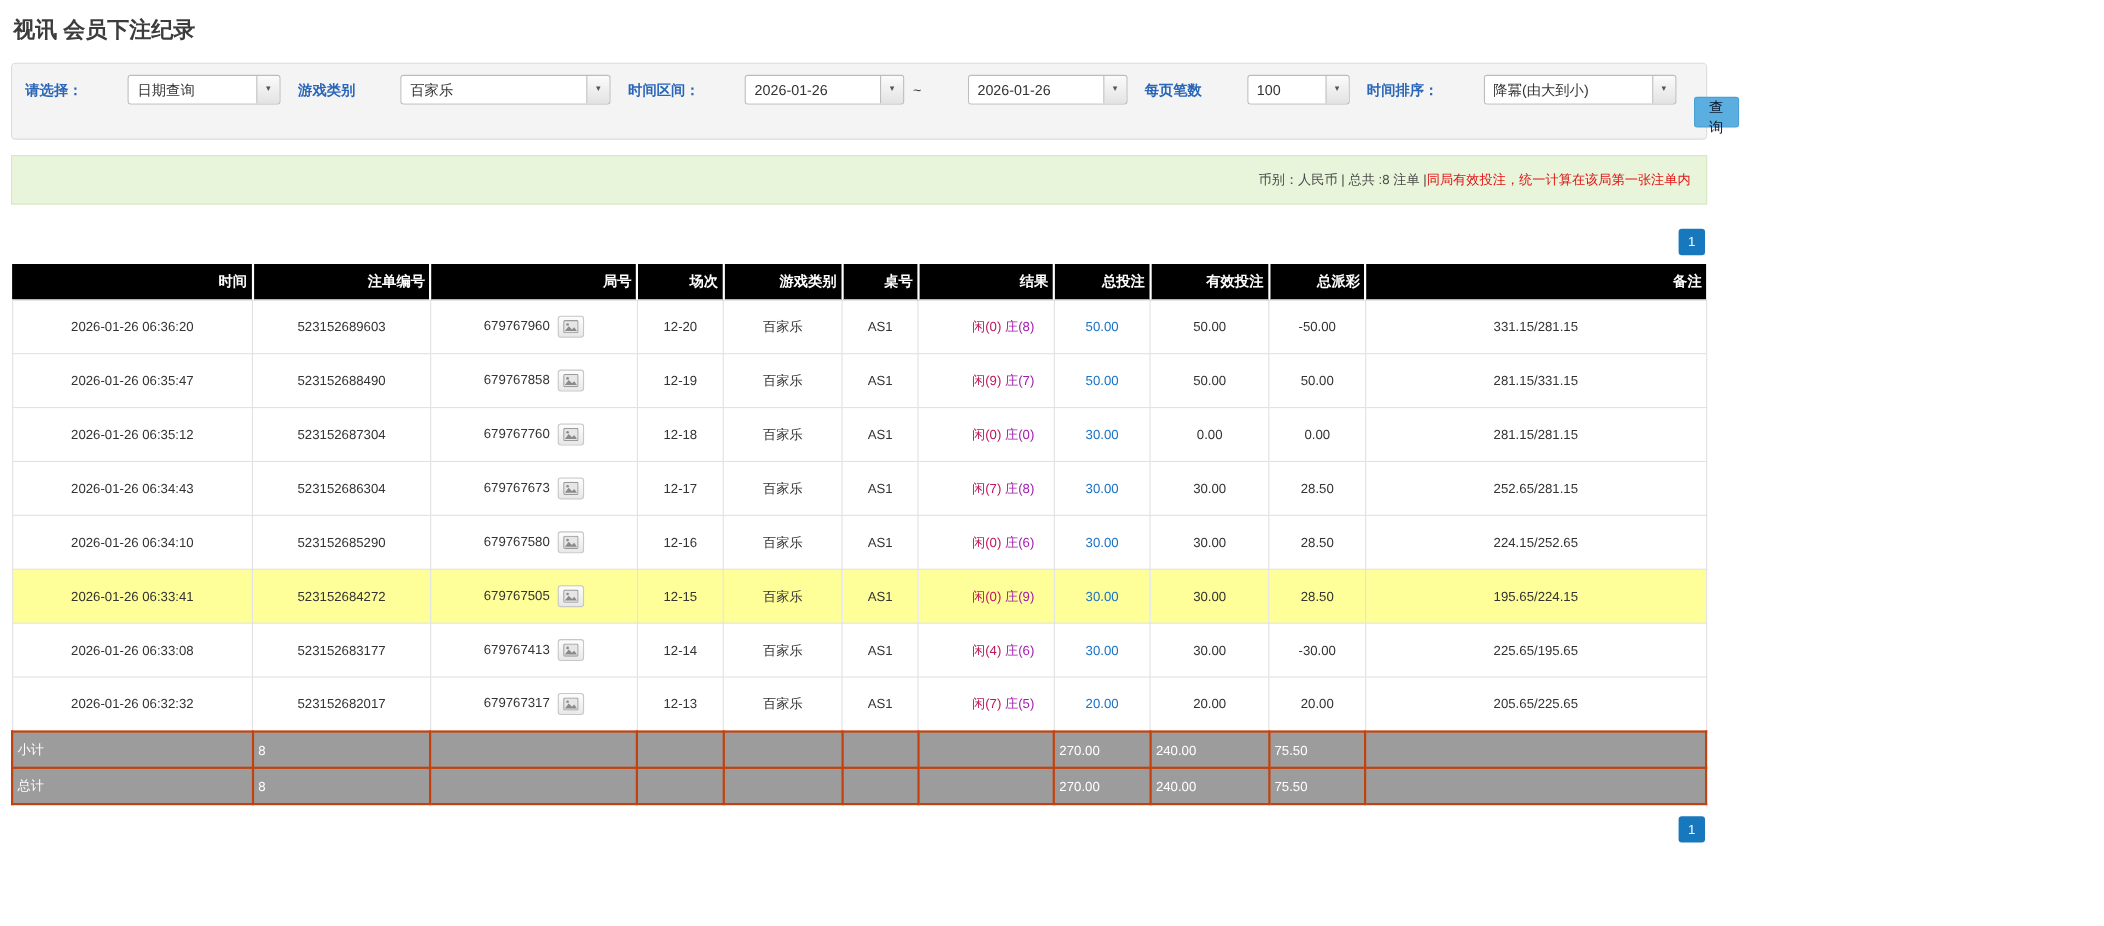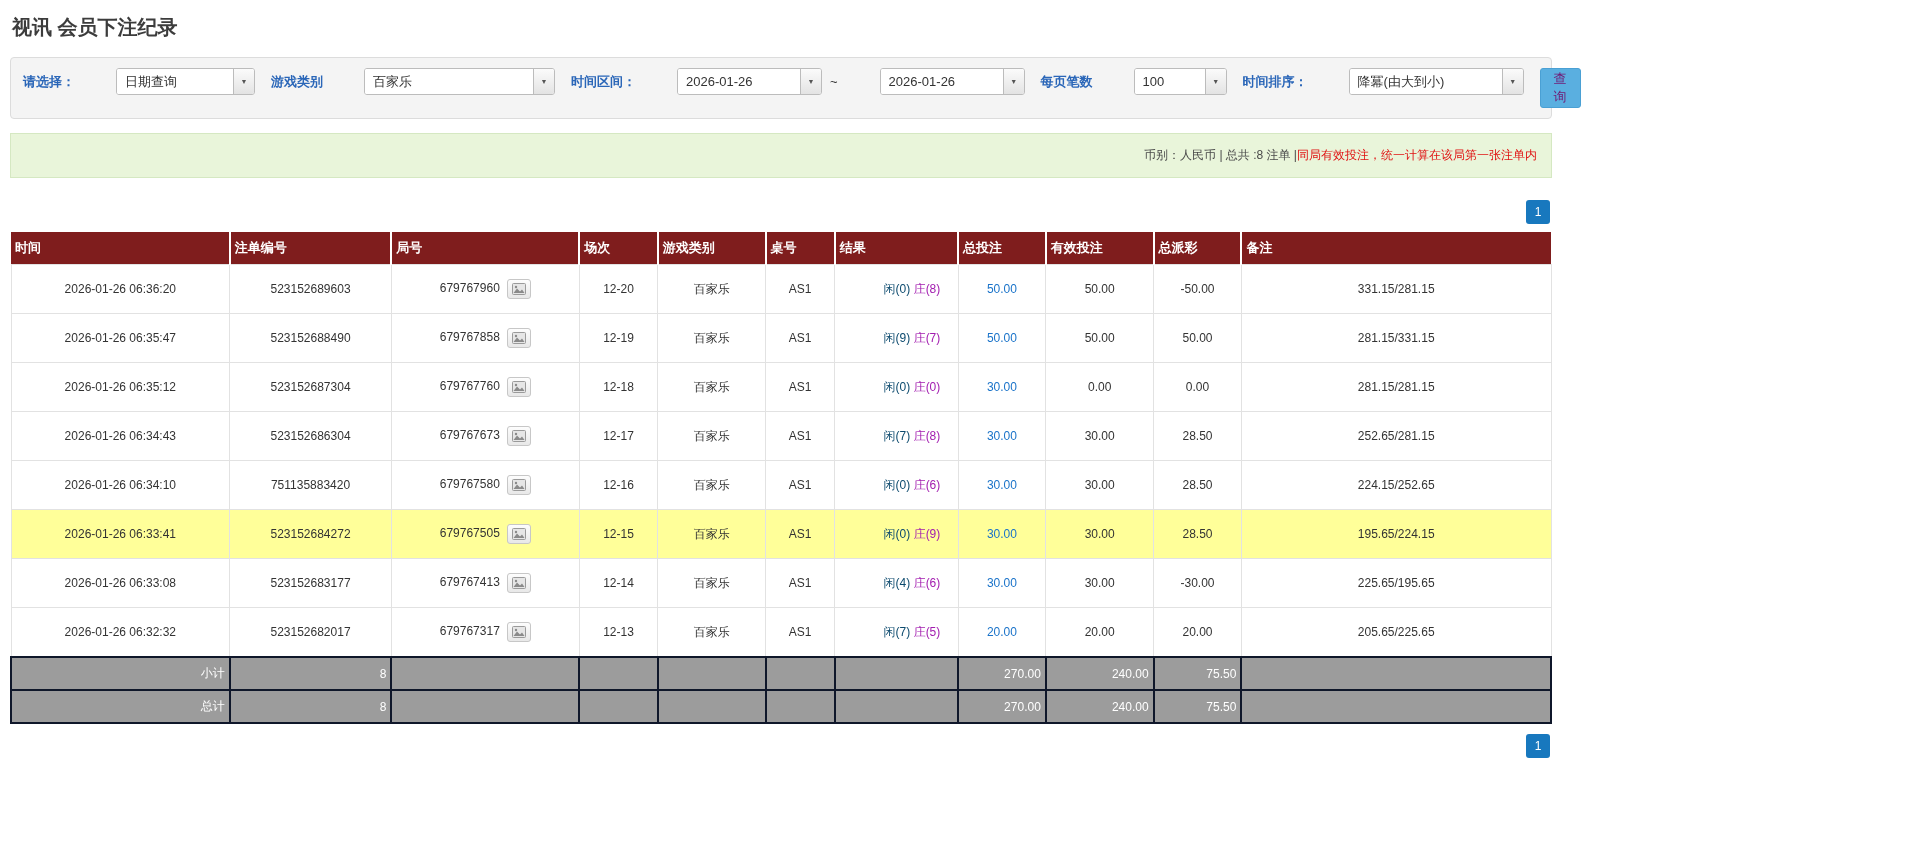--- a/index.html
+++ b/index.html
@@ -51,28 +51,29 @@
     font-size: 7px; color: #555; cursor: pointer;
   }
   .w-select { width: 116px; }
   .w-game   { width: 168px; }
   .w-date   { width: 122px; }
   .w-pp     { width: 70px;  }
   .w-sort   { width: 152px; }
   .tilde { margin: 0 8px; color: #333; }
   .search-btn {
     background: #5aafe0;
-    color: #701a75;
+    color: #0f172a;
     border: 1px solid #4aa0d4;
     border-radius: 3px;
-    height: 40px;
+    height: 28px;
     padding: 0 13px;
     font-size: 13px;
     font-family: inherit;
     cursor: pointer;
+    margin-top: 20px;
   }
 
   
   .summary-bar {
     margin-top: 14px;
     background: #e9f5da;
     border: 1px solid #d5e8c2;
     padding: 13px 14px;
     display: flex;
     justify-content: flex-end;
@@ -94,49 +95,49 @@
   }
 
   
   table.bet-table {
     width: 100%;
     border-collapse: collapse;
     table-layout: fixed;
     font-size: 12px;
   }
   .bet-table thead th {
-    background: #7f1d1d;
+    background: #000000;
     color: #fff;
     font-weight: bold;
     font-size: 13px;
     padding: 7px 4px;
-    text-align: left;
+    text-align: right;
   }
   .bet-table thead th + th { border-left: 2px solid #fff; }
   .bet-table tbody td {
     border: 1px solid #e2e2e2;
     text-align: center;
     padding: 14px 4px;
     background: #fff;
     color: #333;
     overflow: hidden;
     white-space: nowrap;
   }
   .bet-table tbody tr.highlight td { background: #ffff99; }
   .bet-table tfoot td {
     background: #9c9c9c;
     color: #fff;
-    text-align: right;
+    text-align: left;
     padding: 7px 4px;
-    border: 2px solid #0f172a;
+    border: 2px solid #c2410c;
     font-size: 12px;
   }
   .bet-link { color: #1a73c9; text-decoration: none; cursor: pointer; }
   .neg { color: #e02b20; }
-  .player { color: #0c4a6e; margin-left: 31px; }
+  .player { color: #be185d; margin-left: 31px; }
   .banker { color: #a21caf; }
   .round-icon {
     display: inline-flex;
     align-items: center;
     justify-content: center;
     width: 24px; height: 20px;
     margin-left: 7px;
     border: 1px solid #c7c7c7;
     border-radius: 3px;
     background: linear-gradient(#fdfdfd, #e8e8e8);
@@ -342,21 +343,21 @@
     <td>
       <a class="bet-link">30.00</a>
     </td>
     <td>30.00</td>
     <td>28.50</td>
     <td>252.65/281.15</td>
   </tr>
 
   <tr>
     <td>2026-01-26 06:34:10</td>
-    <td>751135883420</td>
+    <td>523152685290</td>
     <td>
       <span>679767580</span><span class="round-icon">
               <svg width="14" height="12" viewBox="0 0 14 12">
                 <rect x="0.5" y="0.5" width="13" height="11" rx="1" fill="#e6e6e6" stroke="#9a9a9a"></rect>
                 <circle cx="4" cy="4" r="1.2" fill="#8a8a8a"></circle>
                 <path d="M1.5 10 L5 5.5 L8 8.5 L10 6.5 L12.5 10 Z" fill="#8a8a8a"></path>
               </svg>
             </span>
     </td>
     <td>12-16</td>

